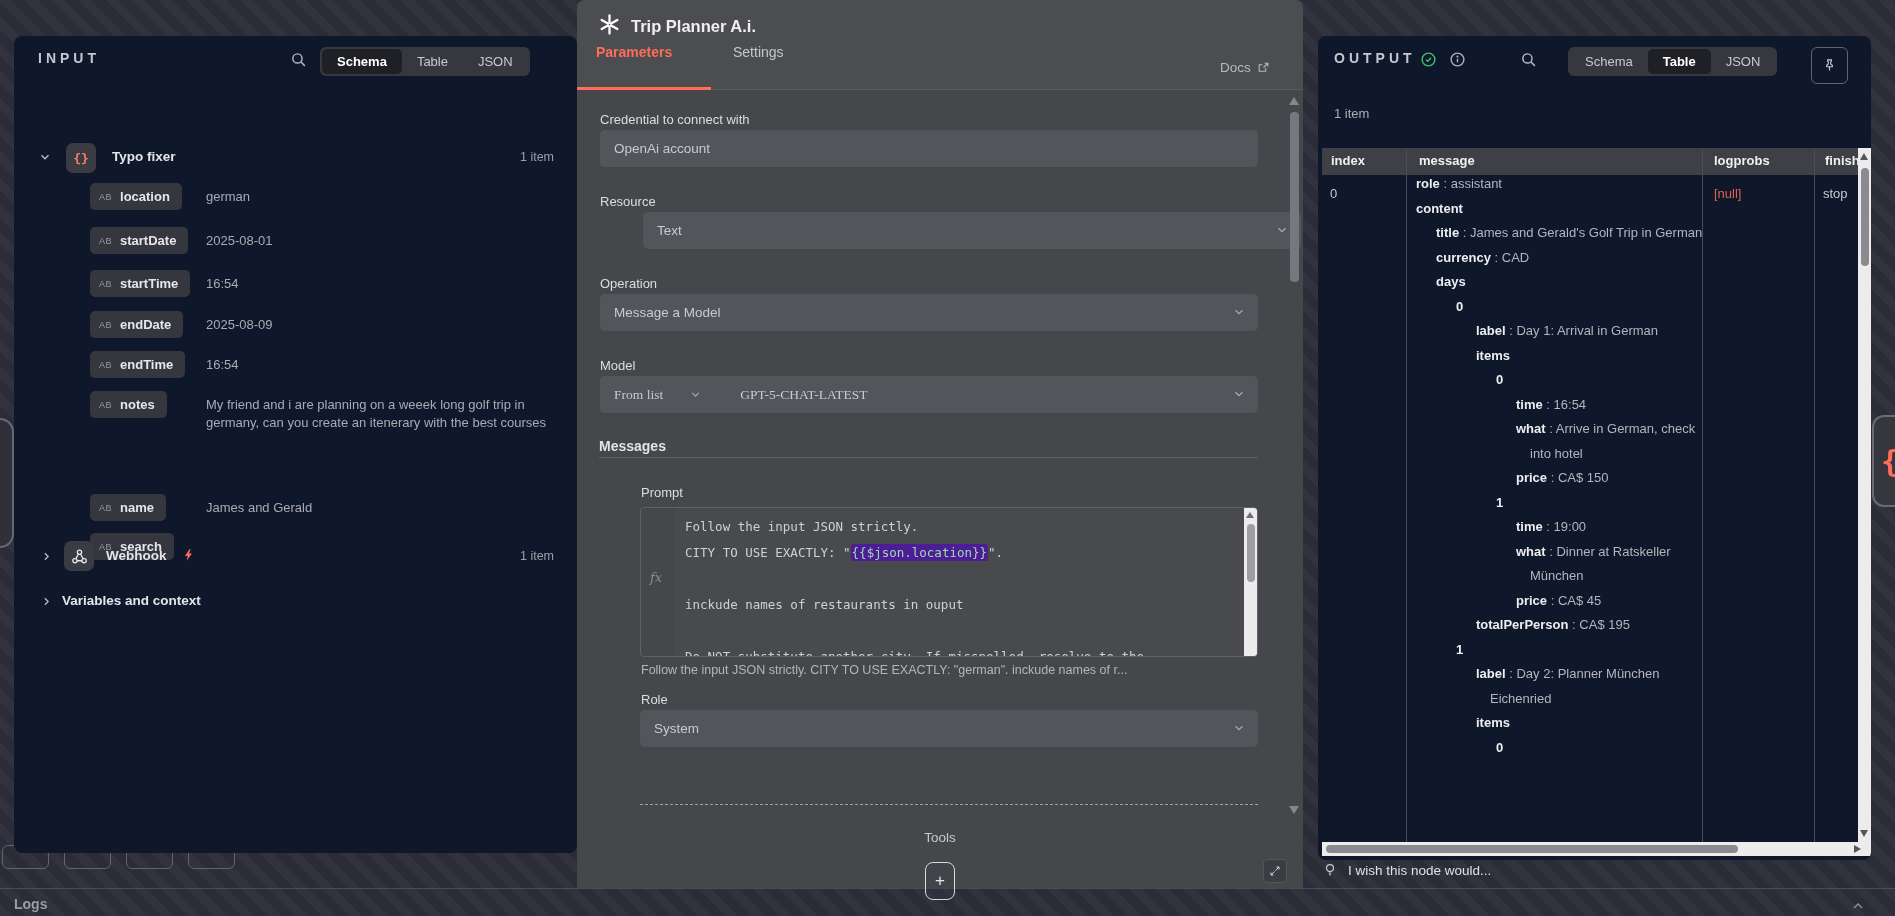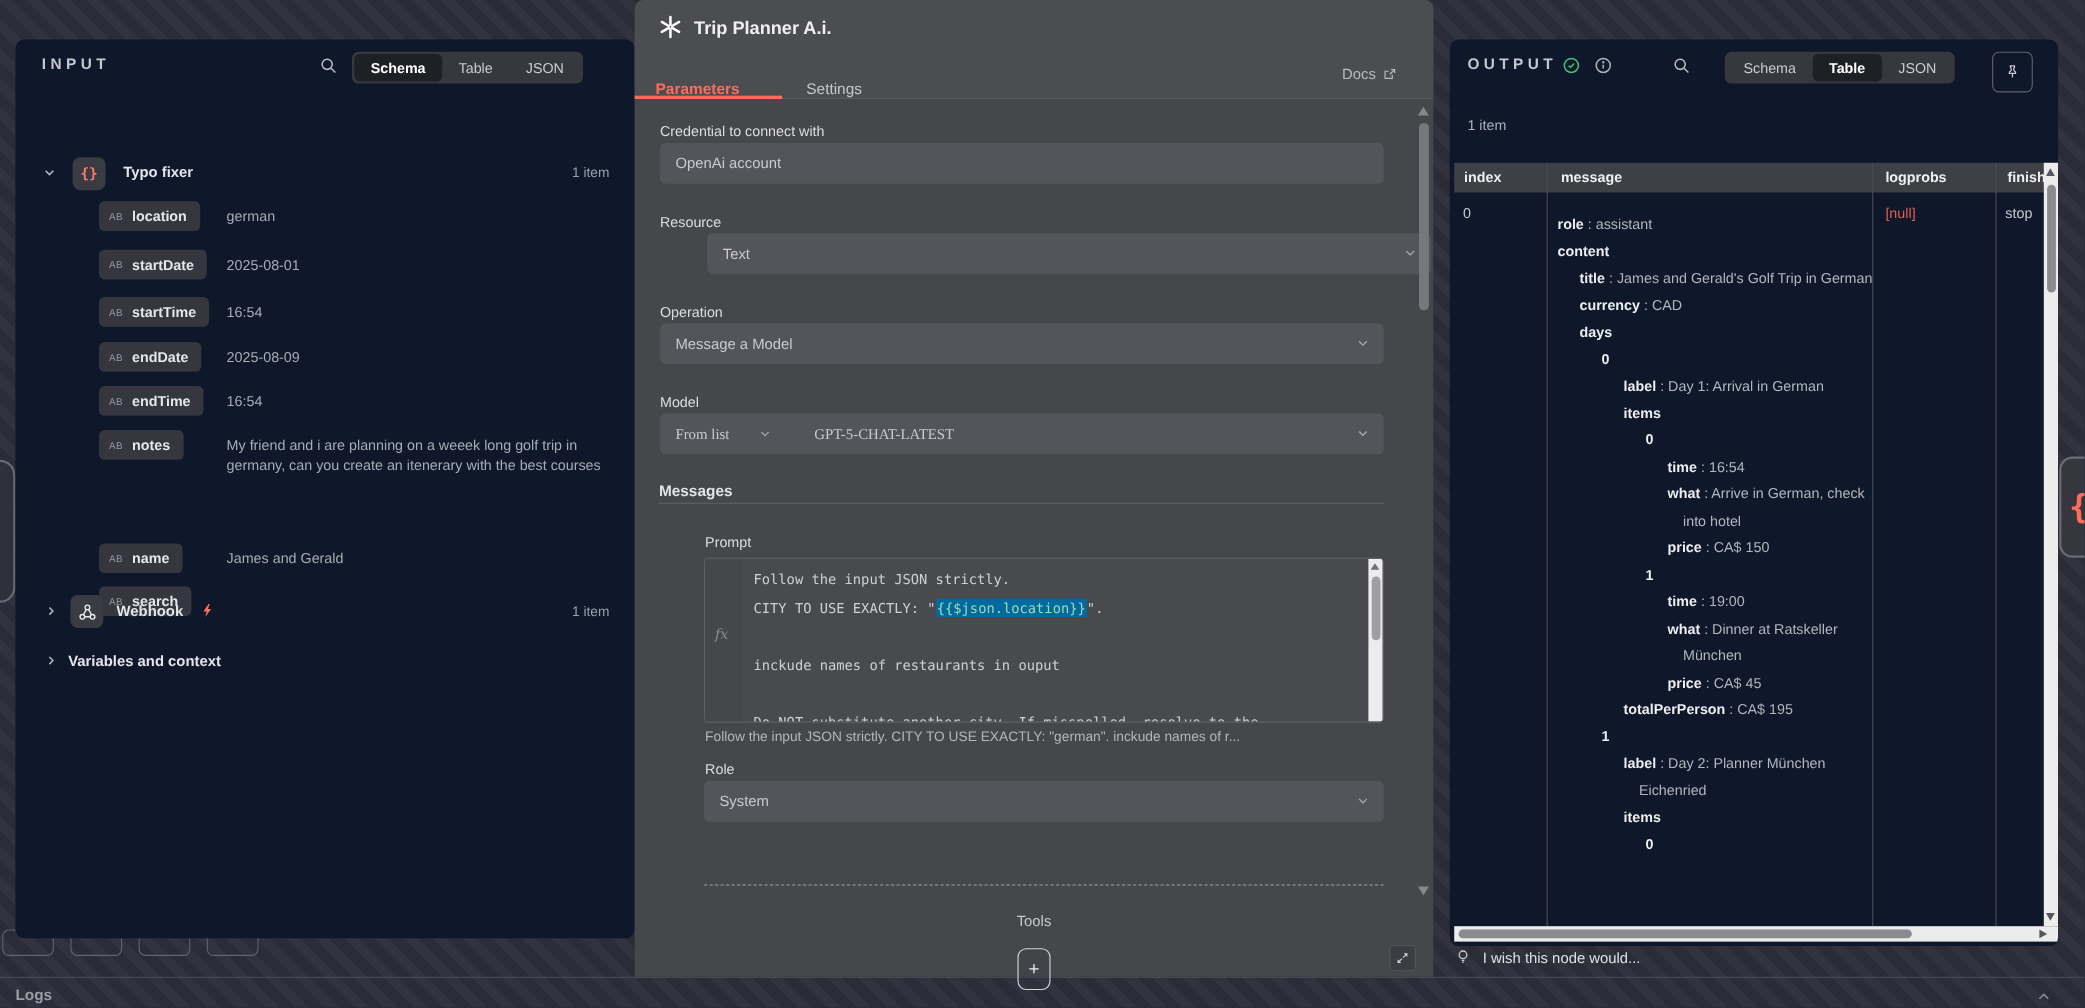--- a/index.html
+++ b/index.html
@@ -62,21 +62,21 @@
   .rt4  { top:275px; } .rt5 { top:315px; } .rt6 { top:355px; } .rt7 { top:417px; }
   .rt8  { top:458px; } .rt9 { top:497px; } .rt10 { top:505px; } .rt11 { top:556px; }
 
   
   .ndv { position:absolute; left:577px; top:0; width:726px; height:888px; background:#46474b;
     border-radius:8px 8px 0 0; z-index:4; }
   .ndv-header { position:absolute; left:0; top:0; width:726px; height:90px; background:#4c4d51;
     border-bottom:1px solid #595a5f; border-radius:8px 8px 0 0; }
   .ndv-logo { position:absolute; left:20px; top:12px; }
   .ndv-title { position:absolute; left:54px; top:17px; font-size:16.5px; font-weight:bold; color:#efeff2; }
-  .ndv-tab { position:absolute; top:72px; font-size:14px; }
+  .ndv-tab { position:absolute; top:44px; font-size:14px; }
   .ndv-tab.params { left:19px; color:#ff6d5a; font-weight:bold; }
   .ndv-tab.settings { left:156px; color:#c6c7cd; }
   .params-underline { position:absolute; left:0; top:87px; width:134px; height:3px; background:#ff6d5a; }
   .docs { position:absolute; left:643px; top:60px; font-size:13.5px; color:#b9bac1; display:flex; gap:6px; align-items:center; }
 
   .fld-label { position:absolute; font-size:13px; color:#dcdde2; }
   .fld-box { position:absolute; left:23px; width:658px; height:37px; background:#54555a; border-radius:5px;
     display:flex; align-items:center; padding:0 14px; font-size:13.5px; color:#c9cacf; }
   .fld-box .dd-chev { position:absolute; right:12px; top:11px; }
   .model-mode { display:flex; align-items:center; gap:26px; margin-right:38px; }
@@ -84,21 +84,21 @@
   .msgs-label { position:absolute; left:22px; top:438px; font-size:14px; color:#e2e3e7; font-weight:bold; background:#46474b; padding-right:12px; z-index:1;}
   .msgs-rule { position:absolute; left:22px; top:457px; width:659px; height:1px; background:#5f6065; }
   .prompt-label { position:absolute; left:64px; top:485px; font-size:13px; color:#dcdde2; }
 
   .code-box { position:absolute; left:63px; top:507px; width:618px; height:150px; background:#494a4e;
     border:1px solid #606165; border-radius:4px; overflow:hidden; }
   .code-gutter { position:absolute; left:0; top:0; width:34px; height:148px; background:#46474a; }
   .fx { position:absolute; left:9px; top:62px; font-style:italic; font-size:13px; color:#8b8c92; font-family:"DejaVu Serif", serif; }
   .code-lines { position:absolute; left:44px; top:6px; width:540px; font-family:"DejaVu Sans Mono", monospace;
     font-size:12.5px; line-height:26px; color:#ced0d3; white-space:pre; }
-  .expr { background:#0369a1; color:#9bdcae; border-radius:2px; padding:1px 1px; }
+  .expr { background:#4c1d95; color:#9bdcae; border-radius:2px; padding:1px 1px; }
   .code-vscroll { position:absolute; right:0; top:0; width:13px; height:148px; background:#ececec; }
   .code-vscroll .tri-up { position:absolute; left:2px; top:4px; width:0; height:0; border-left:4px solid transparent; border-right:4px solid transparent; border-bottom:6px solid #6e6e73; }
   .code-vscroll .thumb { position:absolute; left:2.5px; top:16px; width:8px; height:58px; background:#9e9ea3; border-radius:4px; }
   .code-expand { position:absolute; right:16px; bottom:5px; width:24px; height:24px; background:#3c3d42;
     border:1px solid #55565c; border-radius:4px; display:flex; align-items:center; justify-content:center; }
   .hint { position:absolute; left:64px; top:663px; width:617px; font-size:12.5px; color:#b4b5bc;
     white-space:nowrap; overflow:hidden; }
   .role-label { position:absolute; left:64px; top:692px; font-size:13px; color:#dcdde2; }
   .role-box { left:63px; top:710px; width:618px; }
   .dashed-rule { position:absolute; left:63px; top:804px; width:618px; border-top:1px dashed #9fa0a6; }
@@ -111,21 +111,21 @@
   .ndv-sb-up { position:absolute; left:1289px; top:97px; width:0; height:0; border-left:5px solid transparent; border-right:5px solid transparent; border-bottom:8px solid #85868e; z-index:5; }
   .ndv-sb-thumb { position:absolute; left:1290px; top:112px; width:9px; height:170px; background:#77787f; border-radius:4px; z-index:5; }
   .ndv-sb-down { position:absolute; left:1289px; top:806px; width:0; height:0; border-left:5px solid transparent; border-right:5px solid transparent; border-top:8px solid #85868e; z-index:5; }
 
   
   .out-count { position:absolute; left:16px; top:70px; font-size:13px; color:#aeafb7; }
   .otable-head { position:absolute; left:4px; top:112px; width:549px; height:27px; background:#3f4046; }
   .oth { position:absolute; top:5px; font-size:13px; font-weight:bold; color:#eef0f2; white-space:nowrap; }
   .col-line { position:absolute; top:112px; width:1px; height:694px; background:#4b4c53; }
   .ocell { position:absolute; font-size:13px; }
-  .msg-cell { position:absolute; left:88px; top:156px; width:297px; }
+  .msg-cell { position:absolute; left:88px; top:136px; width:297px; }
   .ml { font-size:13px; line-height:24.5px; color:#b4b5bc; }
   .ml b { color:#eceef0; font-weight:bold; }
   .i0 { padding-left:24px; text-indent:-14px; } .i1 { padding-left:44px; text-indent:-14px; }
   .i2 { padding-left:64px; text-indent:-14px; } .i3 { padding-left:84px; text-indent:-14px; }
   .i4 { padding-left:104px; text-indent:-14px; } .i5 { padding-left:124px; text-indent:-14px; }
 
   .ov-scroll { position:absolute; left:540px; top:112px; width:13px; height:694px; background:#ececec; z-index:6; }
   .ov-scroll .tri-up { position:absolute; left:2px; top:5px; width:0; height:0; border-left:4.5px solid transparent; border-right:4.5px solid transparent; border-bottom:7px solid #55555a; }
   .ov-scroll .thumb { position:absolute; left:2.5px; top:20px; width:8px; height:98px; background:#8a8a90; border-radius:4px; }
   .ov-scroll .tri-down { position:absolute; left:2px; bottom:5px; width:0; height:0; border-left:4.5px solid transparent; border-right:4.5px solid transparent; border-top:7px solid #55555a; }

